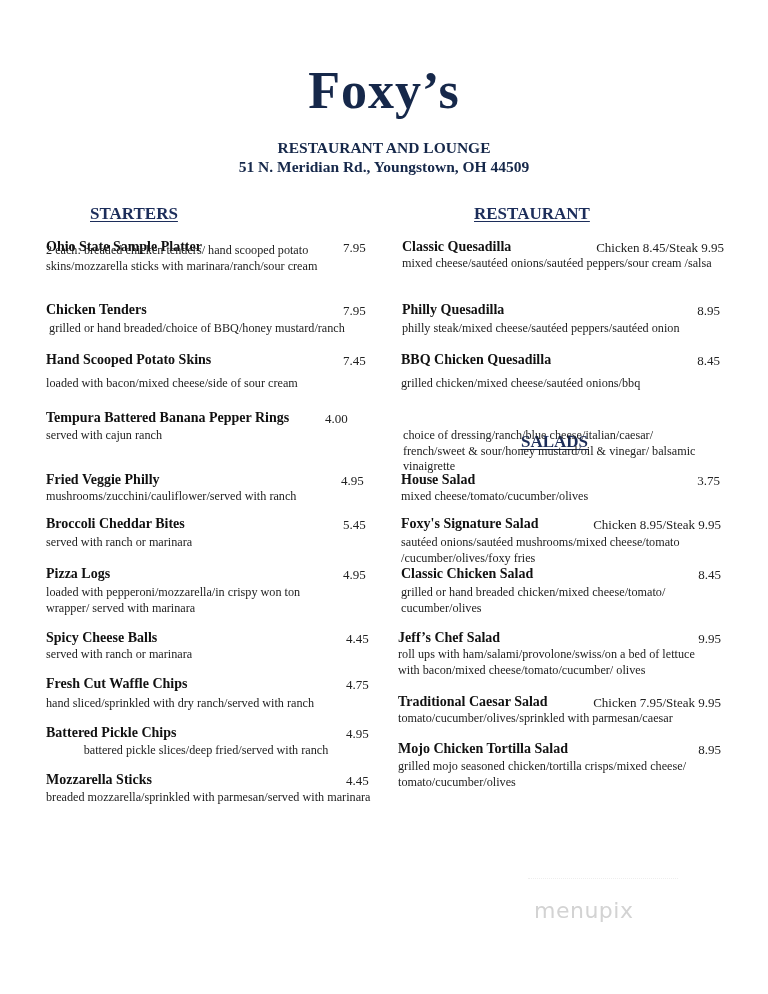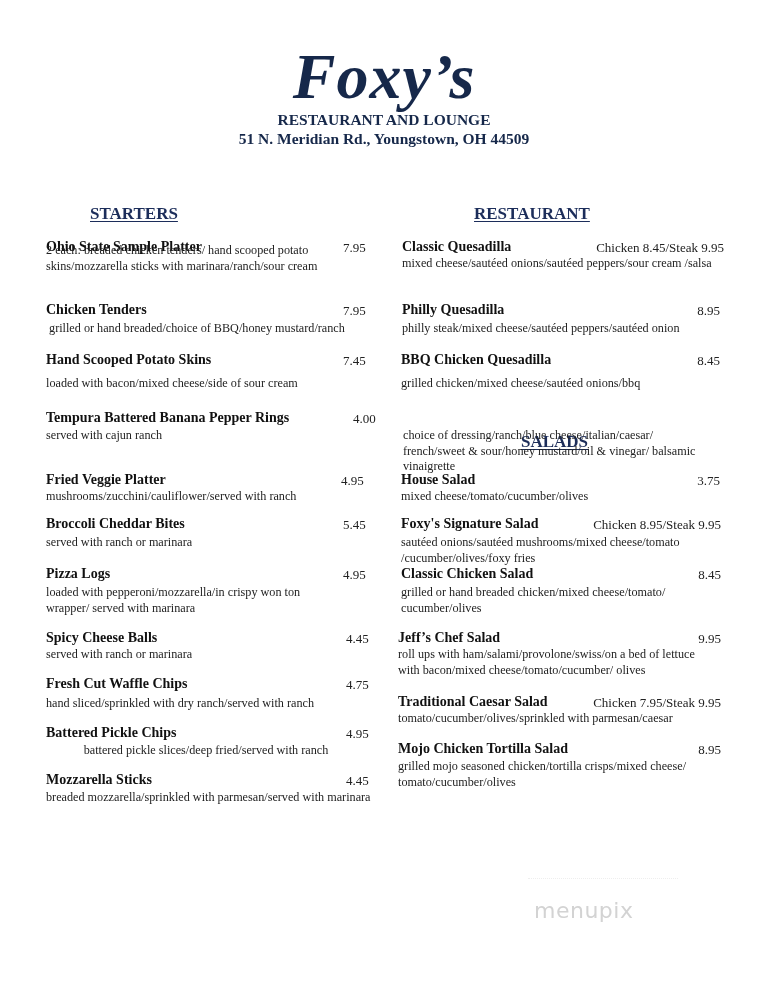--- a/index.html
+++ b/index.html
@@ -1,19 +1,19 @@
 <!DOCTYPE html>
 <html><head>
 <meta charset="utf-8">
 <style>
   html, body { margin: 0; padding: 0; background: #ffffff; }
   body { width: 768px; height: 994px; position: relative; overflow: hidden; font-family: "DejaVu Serif", "Liberation Serif", serif; color: #1c1c1c; }
   .page { position: absolute; left: 0; top: 0; width: 768px; height: 994px; background: #fff; }
   .header { position: absolute; left: 0; top: 44px; width: 768px; text-align: center; color: #16284a; }
-  .logo { font-family: "Liberation Serif", serif; font-style: italic; font-weight: bold; font-size: 64px; line-height: 66px; letter-spacing: 1px; margin: 0; }
+  .logo { font-family: "Liberation Serif", serif; font-weight: bold; font-size: 52px; line-height: 66px; letter-spacing: 1px; margin: 14px; }
   .hline { font-family: "Liberation Serif", serif; font-weight: bold; font-size: 15.5px; line-height: 19px; }
   .sec-title { position: absolute; font-family: "Liberation Serif", serif; font-weight: bold; font-size: 17px; color: #1c2d5a; text-decoration: underline; text-underline-offset: 2px; }
   .note { position: absolute; font-family: "Liberation Serif", serif; font-size: 13px; line-height: 16px; color: #222; }
   .item { position: absolute; }
   .name { position: absolute; left: 0; top: 0; font-family: "Liberation Serif", serif; font-weight: bold; font-size: 14px; white-space: nowrap; color: #111; }
   .price { position: absolute; top: 1px; font-family: "Liberation Serif", serif; font-size: 13px; white-space: nowrap; color: #222; }
   .desc { position: absolute; left: 0; font-family: "Liberation Serif", serif; font-size: 12.2px; line-height: 16px; color: #222; }
   .watermark { position: absolute; left: 534px; top: 898px; font-family: "DejaVu Sans", sans-serif; font-size: 22px; color: #d3d3d3; letter-spacing: 0.5px; }
   .wm-faint { position: absolute; left: 528px; top: 878px; width: 150px; height: 6px; border-top: 1px dotted #eee; }
 </style>
@@ -43,26 +43,26 @@
   </div>
 
   <div class="item" style="left:46px; top:352px; width:320px;">
     <span class="name">Hand Scooped Potato Skins</span>
     <span class="price" style="left:297px;">7.45</span>
     <div class="desc" style="top:23px; width:320px;">loaded with bacon/mixed cheese/side of sour cream</div>
   </div>
 
   <div class="item" style="left:46px; top:410px; width:320px;">
     <span class="name">Tempura Battered Banana Pepper Rings</span>
-    <span class="price" style="left:307px;">4.00</span>
+    <span class="price" style="left:279px;">4.00</span>
     <div class="desc" style="top:17px; width:320px;">served with cajun ranch</div>
   </div>
 
   <div class="item" style="left:46px; top:472px; width:320px;">
-    <span class="name">Fried Veggie Platter</span>
+    <span class="name">Fried Veggie Philly</span>
     <span class="price" style="left:295px;">4.95</span>
     <div class="desc" style="top:16px; width:320px;">mushrooms/zucchini/cauliflower/served with ranch</div>
   </div>
 
   <div class="item" style="left:46px; top:516px; width:320px;">
     <span class="name">Broccoli Cheddar Bites</span>
     <span class="price" style="left:297px;">5.45</span>
     <div class="desc" style="top:18px; width:320px;">served with ranch or marinara</div>
   </div>
 

